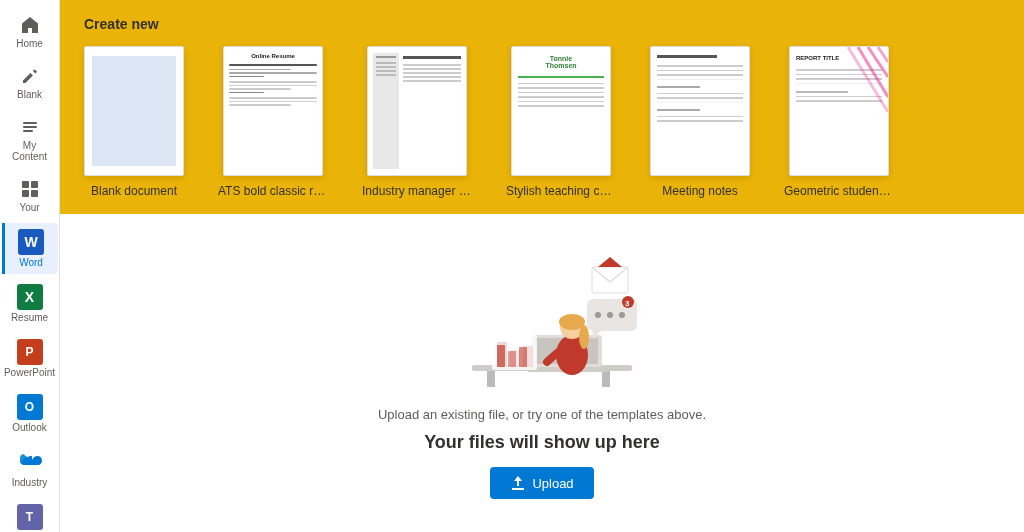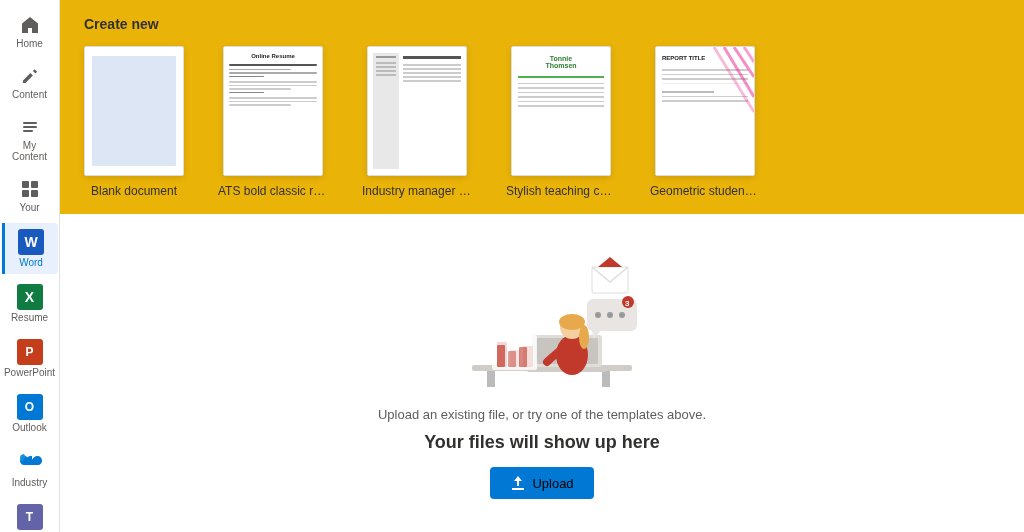--- a/index.html
+++ b/index.html
@@ -206,21 +206,21 @@
       font-size: 18px;
       font-weight: 600;
       color: #323130;
     }
     #empty-subtitle {
       font-size: 13px;
       color: #605e5c;
     }
     #upload-button {
       background: #0078d4;
-      color: #000000;
+      color: #ffffff;
       border: none;
       border-radius: 4px;
       padding: 8px 20px;
       font-size: 13px;
       cursor: pointer;
       display: flex;
       align-items: center;
       gap: 6px;
       margin-top: 4px;
     }
@@ -249,21 +249,21 @@
     </div>
     <span class="sidebar-label">Home</span>
   </div>
 
   <div class="sidebar-item">
     <div class="sidebar-icon">
       <svg width="20" height="20" viewBox="0 0 20 20" fill="none">
         <path d="M3 14.5V17h2.5l7.4-7.4-2.5-2.5L3 14.5zM16.7 6.3a.67.67 0 000-.95l-1.6-1.6a.67.67 0 00-.95 0l-1.2 1.2 2.5 2.5 1.25-1.15z" fill="#605e5c"></path>
       </svg>
     </div>
-    <span class="sidebar-label">Content</span>
+    <span class="sidebar-label">Blank</span>
   </div>
 
   <div class="sidebar-item">
     <div class="sidebar-icon">
       <svg width="20" height="20" viewBox="0 0 20 20" fill="none">
         <rect x="3" y="5" width="14" height="2" rx="1" fill="#605e5c"></rect>
         <rect x="3" y="9" width="14" height="2" rx="1" fill="#605e5c"></rect>
         <rect x="3" y="13" width="10" height="2" rx="1" fill="#605e5c"></rect>
       </svg>
     </div>
@@ -384,20 +384,39 @@
             <div style="height:1.5px;background:#ccc;"></div>
             <div style="height:1.5px;background:#ccc;"></div>
             <div style="height:1.5px;background:#ccc;"></div>
             <div style="height:1.5px;background:#ccc;"></div>
             <div style="height:1.5px;background:#ccc;"></div>
           </div>
         </div>
         <span class="template-label">Stylish teaching cov...</span>
       </div>
 
+      <div class="template-item">
+        <div class="template-thumb">
+          <div style="width:100%;height:100%;padding:8px 6px; display:flex; flex-direction:column; gap:3px;">
+            <div style="height:3px;background:#555; margin-bottom:4px; width:70%;"></div>
+            <div style="height:1.5px;background:#ccc;"></div>
+            <div style="height:1.5px;background:#ccc;"></div>
+            <div style="height:1.5px;background:#ccc;"></div>
+            <div style="height:1.5px;background:#eee; margin-bottom:3px;"></div>
+            <div style="height:1.5px;background:#aaa; width:50%; margin-bottom:2px;"></div>
+            <div style="height:1.5px;background:#ccc;"></div>
+            <div style="height:1.5px;background:#ccc;"></div>
+            <div style="height:1.5px;background:#eee; margin-bottom:3px;"></div>
+            <div style="height:1.5px;background:#aaa; width:50%; margin-bottom:2px;"></div>
+            <div style="height:1.5px;background:#ccc;"></div>
+            <div style="height:1.5px;background:#ccc;"></div>
+          </div>
+        </div>
+        <span class="template-label">Meeting notes</span>
+      </div>
 
       <div class="template-item">
         <div class="template-thumb" style="position:relative; overflow:hidden;">
 
           <svg style="position:absolute;top:0;right:0;width:50px;height:70px;" viewBox="0 0 50 70" xmlns="http://www.w3.org/2000/svg">
             <line x1="20" y1="0" x2="50" y2="50" stroke="#e91e8c" stroke-width="3" opacity="0.5"></line>
             <line x1="30" y1="0" x2="50" y2="30" stroke="#e91e8c" stroke-width="3" opacity="0.5"></line>
             <line x1="40" y1="0" x2="50" y2="15" stroke="#e91e8c" stroke-width="3" opacity="0.4"></line>
             <line x1="10" y1="0" x2="50" y2="65" stroke="#e91e8c" stroke-width="3" opacity="0.3"></line>
           </svg>

